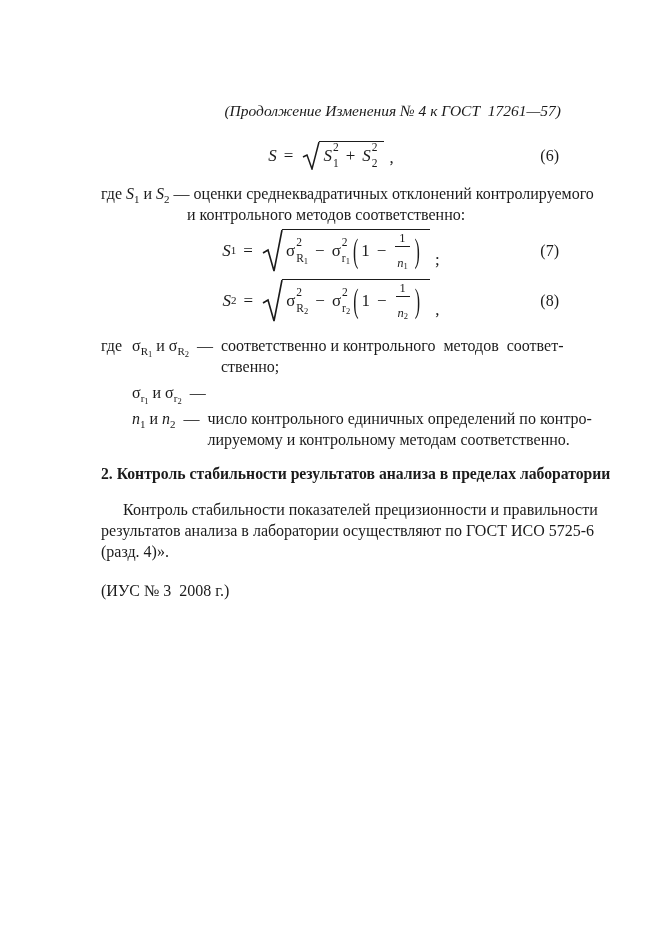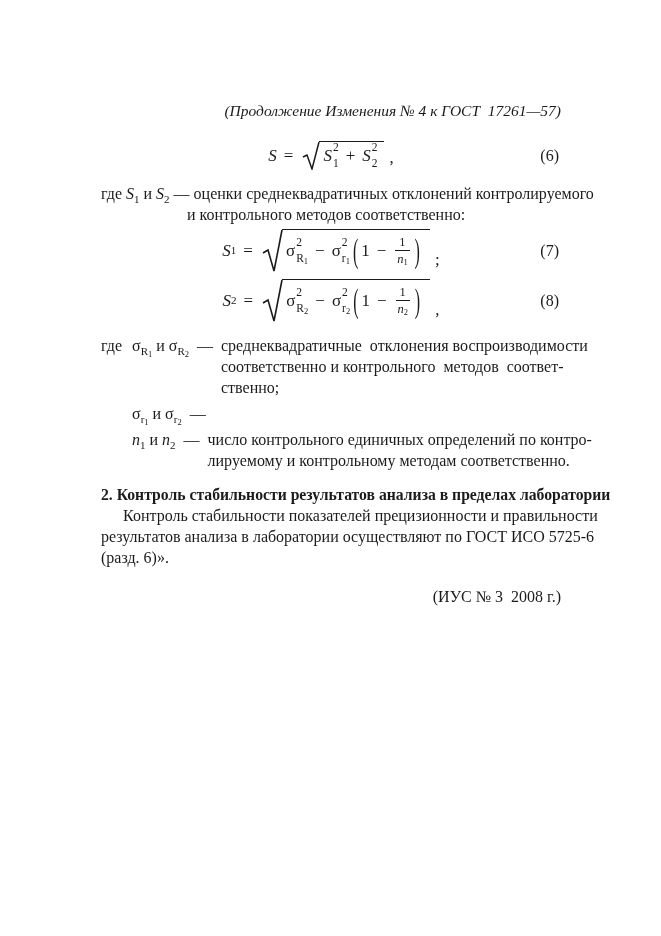--- a/index.html
+++ b/index.html
@@ -33,44 +33,44 @@
   .ss { display:inline-flex; flex-direction:column; align-items:flex-start; font-size:11.5px; line-height:1; margin-left:1px; }
   .ss-sup { margin-bottom:4px; }
   .ss-sub { white-space:nowrap; }
   .idx { font-size:8.5px; position:relative; top:2px; }
   .op { margin:0 7px; }
 
   
   .bigparen { display:inline-block; transform:scaleY(2.15); font-size:16px; font-weight:300; margin:0 3px; }
   .frac { display:inline-flex; flex-direction:column; align-items:center; font-size:12.5px; line-height:1.15; margin:0 2px; }
   .frac-num { padding:0 4px; border-bottom:1.2px solid #1b1b1b; }
-  .frac-den { padding-top:1px; white-space:nowrap; }
+  .frac-den { padding-top:9px; white-space:nowrap; }
   .frac .ivar { font-style:italic; }
 
   
   .s-para { margin-top:8px; }
   .s-line1 { white-space:nowrap; }
   .s-line2 { padding-left:86px; white-space:pre; }
 
   
   .defs { margin-top:10px; }
   .def-row { display:flex; align-items:baseline; margin-bottom:5px; }
   .def-intro { display:inline-block; width:31px; flex:none; }
   .dterm { white-space:nowrap; }
   .dterm sub { font-size:11px; line-height:0; }
   .dconj { margin:0 4px; }
   .ddash { margin:0 8px; flex:none; }
   .def-body { flex:1; }
   .ln { display:block; white-space:pre; }
   .def-row.nvar .dbase { font-style:italic; }
 
   .section-heading { margin-top:13px; text-align:left; font-weight:bold; white-space:pre; font-size:15.7px; }
-  .body-para { }
+  .body-para { margin-top:15px; }
   .body-para .ln.first { text-indent:22px; }
-  .doc-footer { margin-top:18px; text-align:right; white-space:pre; }
+  .doc-footer { margin-top:18px; text-align:left; white-space:pre; }
 </style>
 </head>
 <body>
 
 <div class="content">
 
   <div class="doc-header">(Продолжение Изменения № 4 к ГОСТ  17261—57)</div>
 
   <div class="formula-row f6">
     <span class="formula">
@@ -188,21 +188,20 @@
     <span class="eq-num">(8)</span>
   </div>
 
   <div class="defs">
 
     <div class="def-row">
       <span class="def-intro">где</span>
       <span class="dterm"><span class="dbase">σ</span><sub><span>R</span><span class="idx">1</span></sub><span class="dconj">и</span><span class="dbase">σ</span><sub><span>R</span><span class="idx">2</span></sub></span>
       <span class="ddash">—</span>
       <span class="def-body">
-        <span class="ln">среднеквадратичные  отклонения воспроизводимости</span>
         <span class="ln">соответственно и контрольного  методов  соответ-</span>
         <span class="ln">ственно;</span>
       </span>
     </div>
 
     <div class="def-row">
       <span class="def-intro"></span>
       <span class="dterm"><span class="dbase">σ</span><sub><span>r</span><span class="idx">1</span></sub><span class="dconj">и</span><span class="dbase">σ</span><sub><span>r</span><span class="idx">2</span></sub></span>
       <span class="ddash">—</span>
     </div>
@@ -217,18 +216,18 @@
       </span>
     </div>
 
   </div>
 
   <div class="section-heading">2. Контроль стабильности результатов анализа в пределах лаборатории</div>
 
   <div class="body-para">
     <span class="ln first">Контроль стабильности показателей прецизионности и правильности</span>
     <span class="ln">результатов анализа в лаборатории осуществляют по ГОСТ ИСО 5725-6</span>
-    <span class="ln">(разд. 6)».</span>
+    <span class="ln">(разд. 4)».</span>
   </div>
 
   <div class="doc-footer">(ИУС № 3  2008 г.)</div>
 
 </div>
 
 </body></html>

